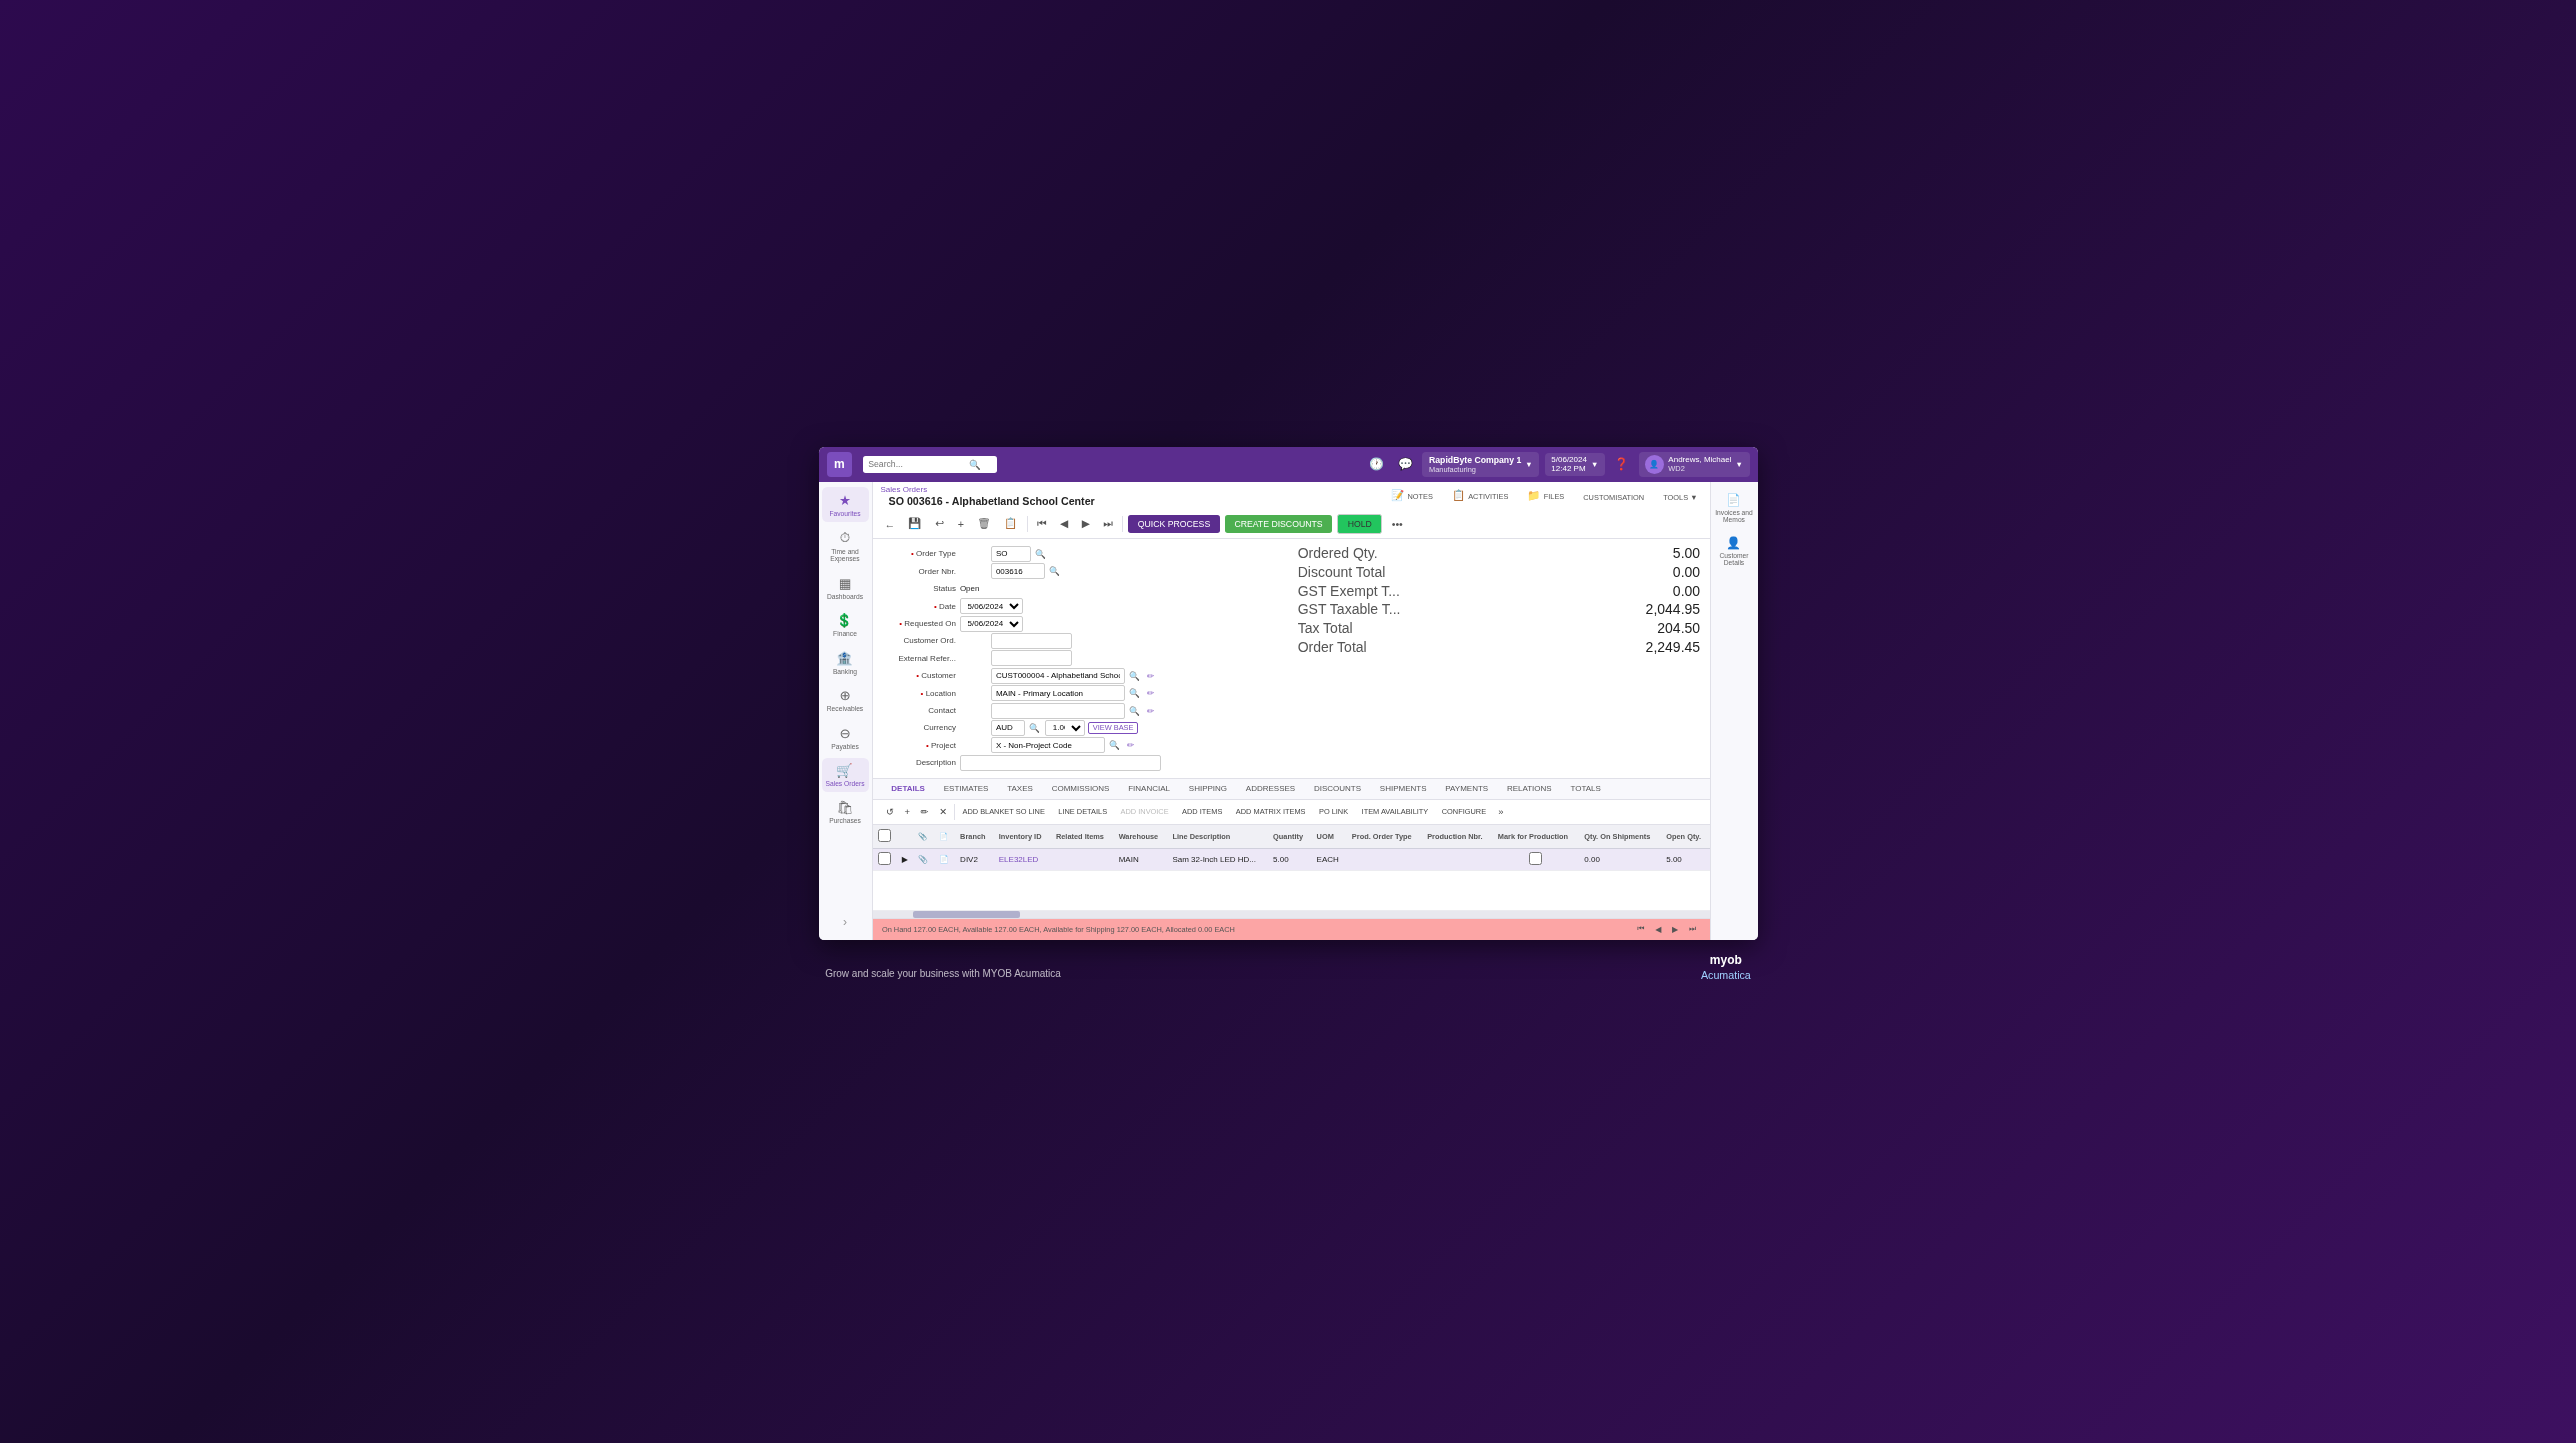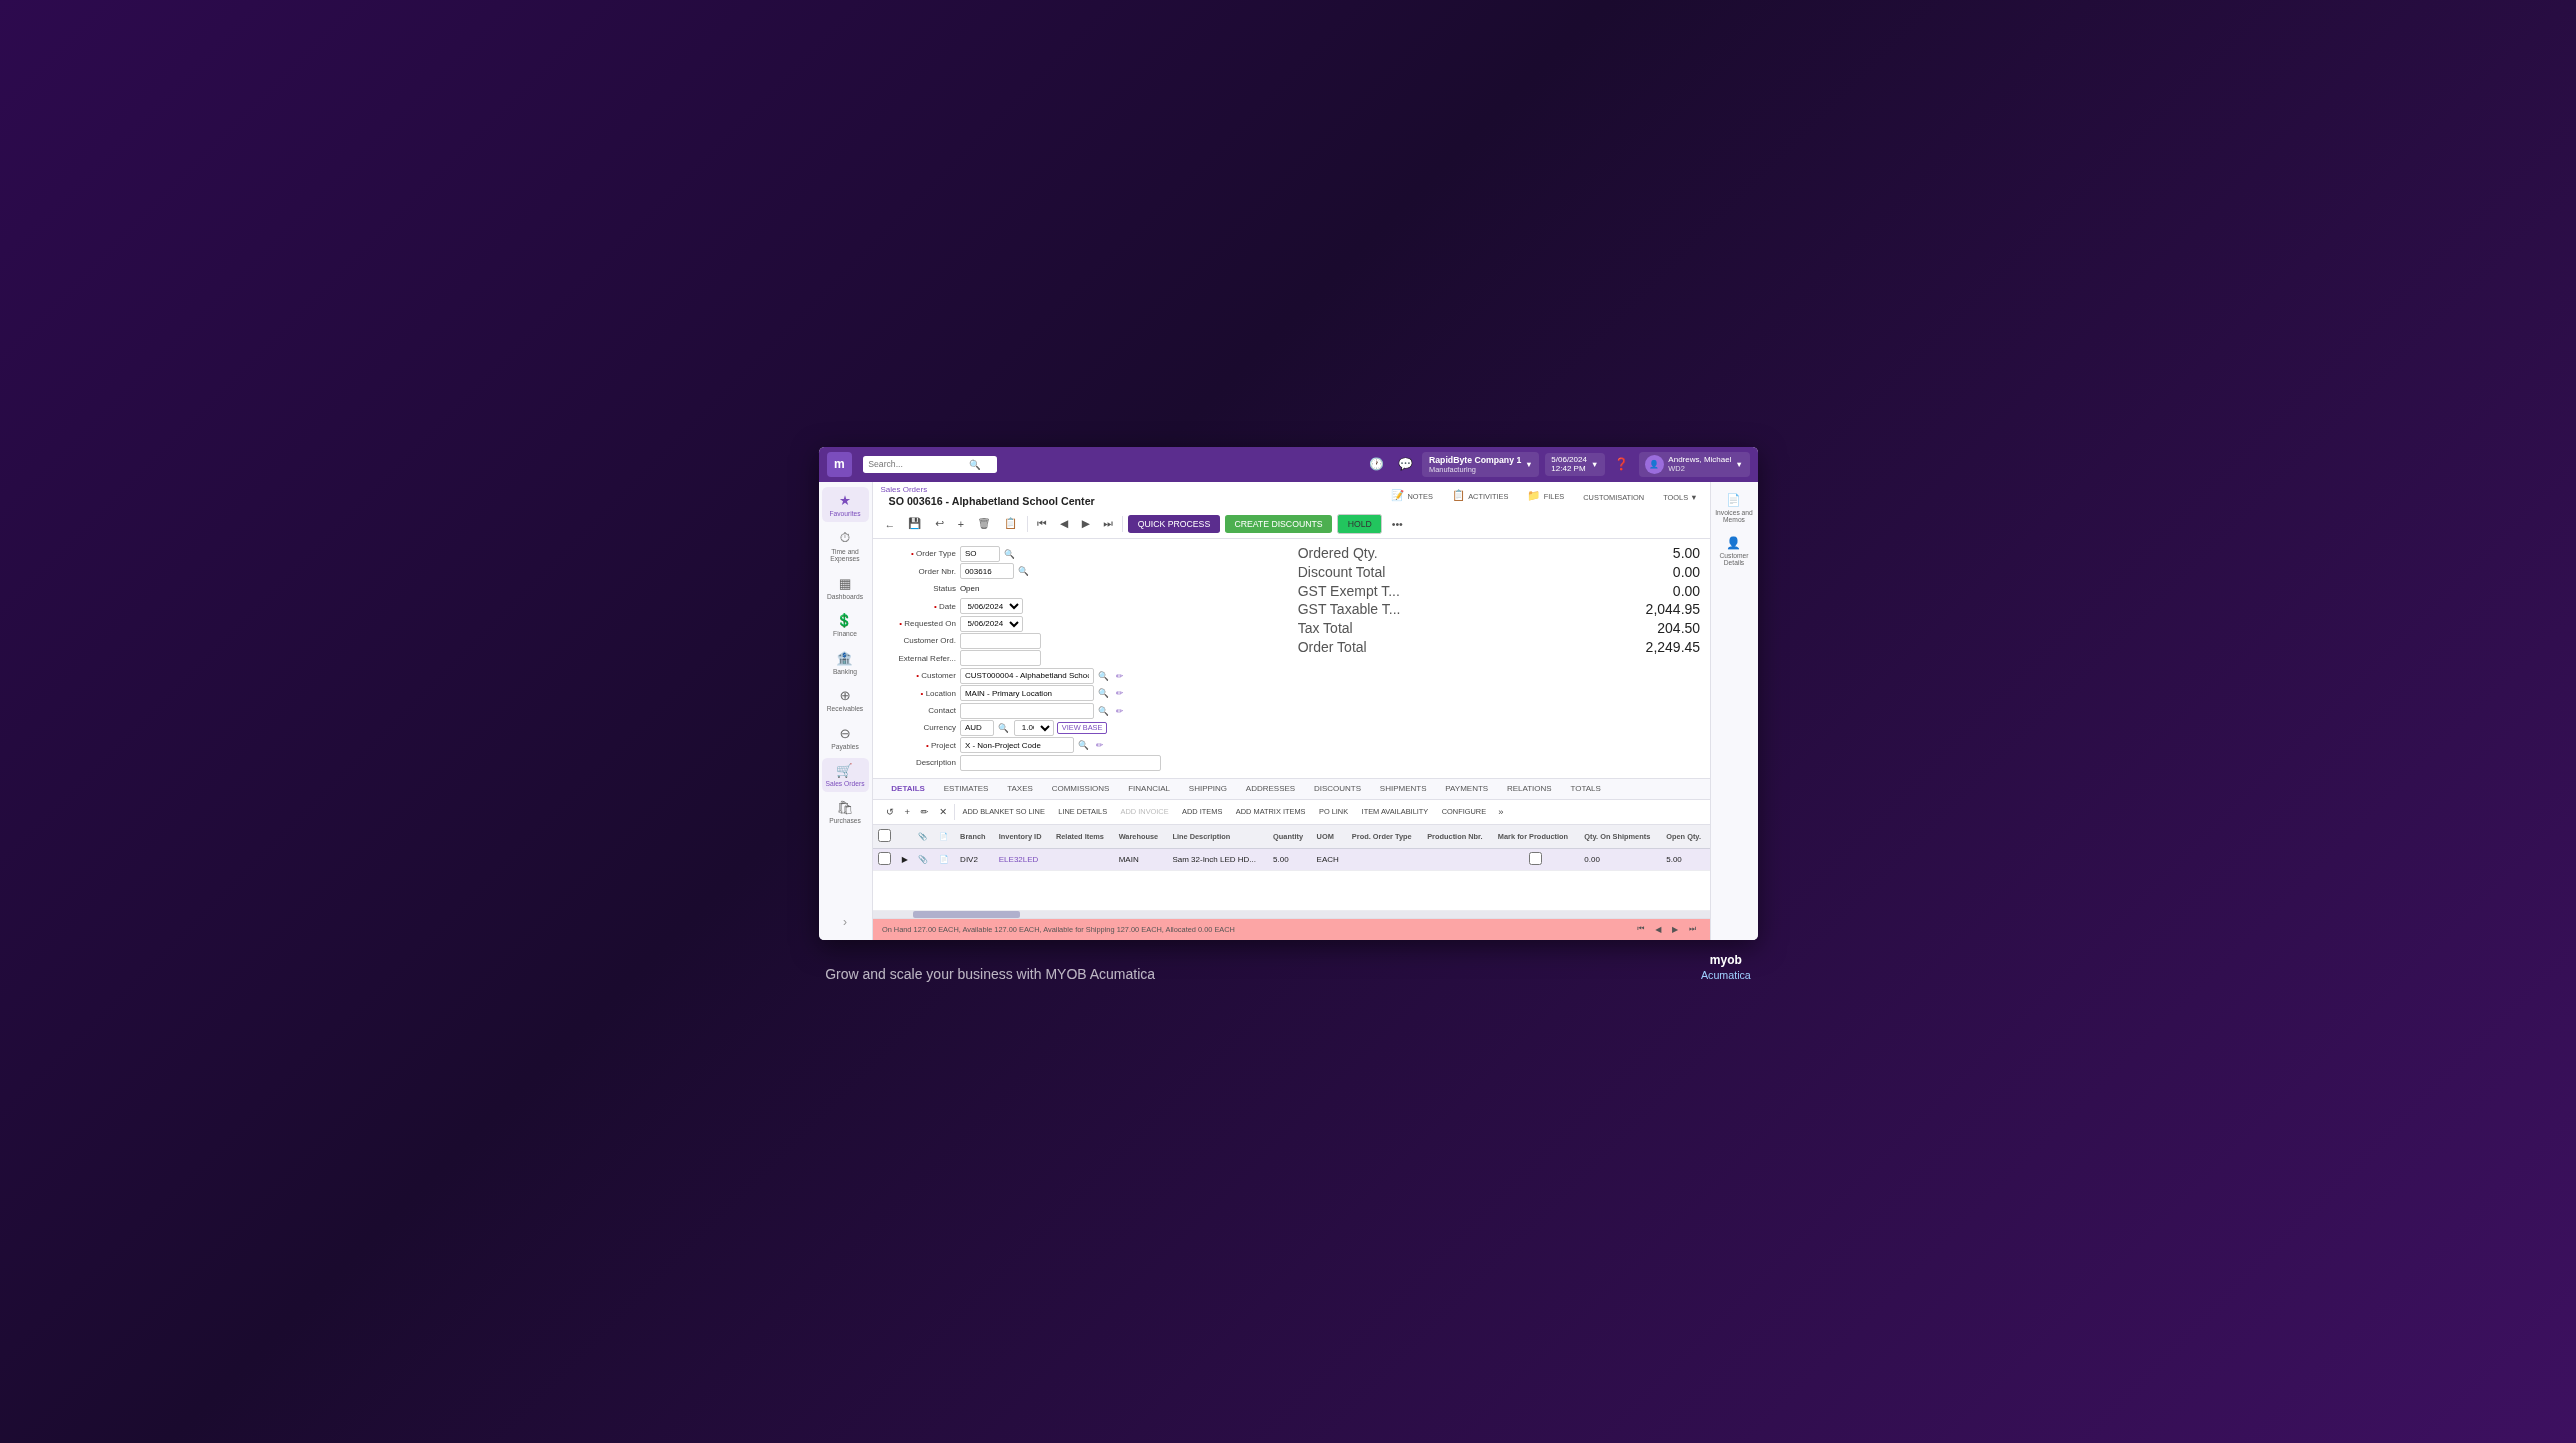--- a/index.html
+++ b/index.html
@@ -263,20 +263,21 @@
       align-items: center;
       gap: 2.7px;
     }
     .form-input {
       border: 0.7px solid #ccc;
       border-radius: 2px;
       padding: 1.3px 4px;
       font-size: 8px;
       height: 16px;
       outline: none;
+      margin-left: 31px;
     }
     .form-select {
       border: 0.7px solid #ccc;
       border-radius: 2px;
       padding: 1.3px 2.7px;
       font-size: 8px;
       height: 16px;
       outline: none;
       background: white;
     }
@@ -376,21 +377,21 @@
       color: #555;
       display: flex;
       align-items: center;
       justify-content: space-between;
     }
     .scroll-indicator {
       display: flex;
       align-items: center;
       gap: 2.7px;
     }
-    .footer-text { color: rgba(255,255,255,0.7); font-size: 14px; margin-top: 12px; }
+    .footer-text { color: rgba(255,255,255,0.7); font-size: 10px; margin-top: 12px; }
     .myob-logo-text { font-size: 9.4px; color: white; text-align: center; line-height: 1.3; }
     
     .chevron { font-size: 7.4px; }
     .description-field {
       border: 0.7px solid #ccc;
       border-radius: 2px;
       padding: 1.3px 4px;
       font-size: 8px;
       height: 16px;
       width: 201px;

